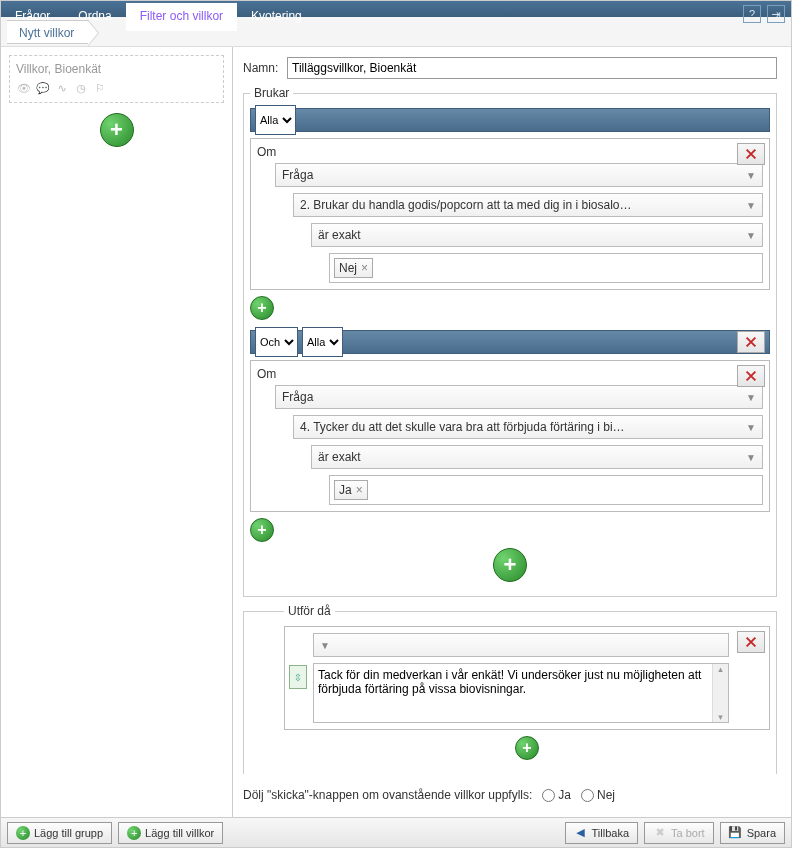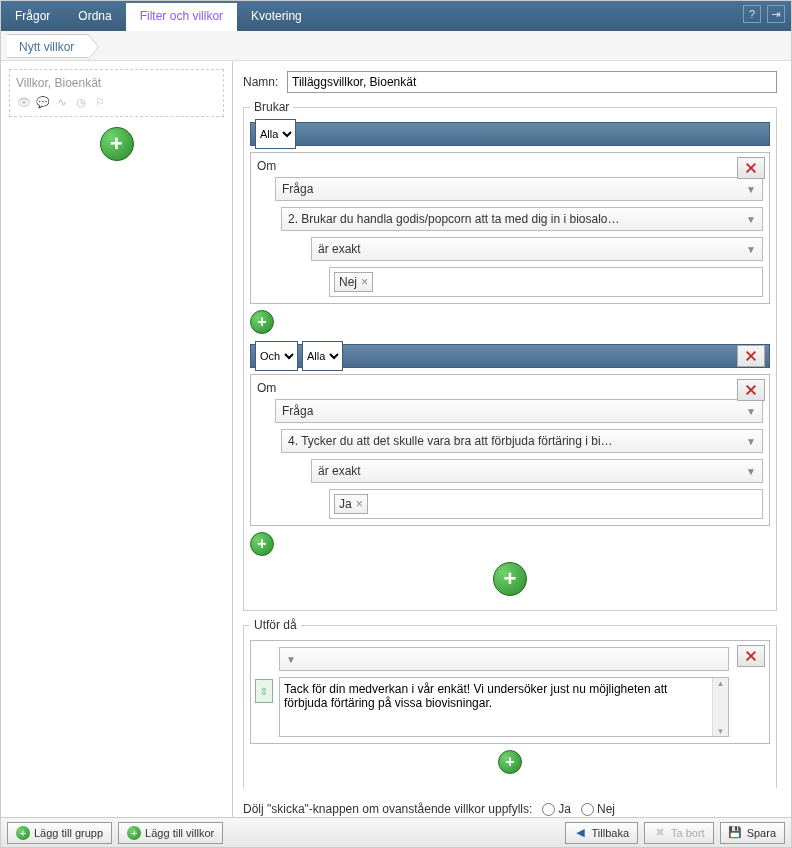--- a/index.html
+++ b/index.html
@@ -1,20 +1,20 @@
 <!DOCTYPE html>
 <html><head>
 <meta charset="utf-8">
 <style>
 * { box-sizing: border-box; margin: 0; padding: 0; }
 body { font-family: Arial, sans-serif; font-size: 12px; color: #333; background: #fff; }
 .app { width: 792px; height: 848px; display: flex; flex-direction: column; border: 1px solid #ccc; position: relative; }
 
 
-.top-tabs { background: linear-gradient(#4a7296, #3c5e7d); height: 30px; display: flex; align-items: flex-end; position: relative; }
+.top-tabs { background: linear-gradient(#4a7296, #3c5e7d); height: 16px; display: flex; align-items: flex-start; position: relative; }
 .top-tabs .tab { color: #fff; padding: 0 14px; height: 30px; line-height: 30px; font-size: 12px; cursor: pointer; }
 .top-tabs .tab.active { background: #fff; color: #8b5cf6; border-top: 2px solid #4a7296; height: 30px; line-height: 26px; }
 .top-tabs .right-icons { position: absolute; right: 6px; top: 4px; display: flex; gap: 6px; }
 .top-tabs .right-icons .ticon { width: 18px; height: 18px; border: 1px solid #7aa0c0; color: #cfe0ee; display: flex; align-items: center; justify-content: center; font-size: 11px; cursor: pointer; }
 
 
 .breadcrumb-row { background: #f5f5f5; height: 30px; display: flex; align-items: center; border-bottom: 1px solid #ddd; }
 .breadcrumb-item { background: #fff; border: 1px solid #ccc; border-left: none; height: 24px; line-height: 24px; padding: 0 14px 0 12px; color: #4a7296; position: relative; margin-left: 6px; }
 .breadcrumb-item::after { content: ""; position: absolute; right: -10px; top: 0; border-top: 12px solid transparent; border-bottom: 12px solid transparent; border-left: 10px solid #fff; }
 .breadcrumb-item::before { content: ""; position: absolute; right: -11px; top: -1px; border-top: 13px solid transparent; border-bottom: 13px solid transparent; border-left: 11px solid #ccc; }
@@ -47,21 +47,21 @@
 .cond-block { border: 1px solid #bbb; margin-top: 6px; padding: 6px; position: relative; }
 .cond-title { font-size: 12px; margin-bottom: 4px; }
 .del-btn { width: 28px; height: 22px; background: linear-gradient(#f7f7f7,#e5e5e5); border: 1px solid #aaa; display: flex; align-items: center; justify-content: center; cursor: pointer; position: absolute; top: 4px; right: 4px; }
 .del-btn svg { width: 14px; height: 14px; }
 .del-x { stroke: #c62828; stroke-width: 2.2; fill: none; }
 
 .sel-row { border: 1px solid #bbb; height: 24px; display: flex; align-items: center; padding: 0 6px; background: linear-gradient(#fdfdfd,#f0f0f0); margin-bottom: 6px; cursor: pointer; }
 .sel-row .sel-text { flex: 1; overflow: hidden; text-overflow: ellipsis; white-space: nowrap; font-size: 12px; color: #333; }
 .sel-row .chev { color: #888; font-size: 10px; }
 .indent1 { margin-left: 18px; }
-.indent2 { margin-left: 24px; align-items: center; }
+.indent2 { margin-left: 36px; align-items: center; }
 .indent3 { margin-left: 54px; align-items: center; }
 .indent4 { margin-left: 72px; }
 
 .tag-box { border: 1px solid #bbb; padding: 4px; display: flex; }
 .tag { border: 1px solid #aaa; background: linear-gradient(#fdfdfd,#eee); padding: 2px 4px; display: inline-flex; align-items: center; gap: 4px; font-size: 12px; }
 .tag .tx { color: #888; cursor: pointer; }
 
 .add-round { width: 24px; height: 24px; border-radius: 50%; background: radial-gradient(circle at 30% 30%, #6fd36f, #2a8a2a); border: 1px solid #1f6d1f; display: flex; align-items: center; justify-content: center; cursor: pointer; }
 .add-round.big { width: 34px; height: 34px; }
 .add-round .plus { color: #fff; font-weight: bold; font-size: 16px; }
@@ -217,21 +217,21 @@
           </div>
 
           <div class="add-center">
             <div class="add-round big">
                 <span class="plus">+</span>
               </div>
           </div>
         </div>
       </div>
 
-      <div class="fs" style="border-bottom:none;">
+      <div class="fs" style="border-bottom:none;padding-left:34px;">
         <span class="fs-legend-outer">Utför då</span>
         <div class="fs-body">
           <div class="action-block">
             <div class="del-btn">
               <svg viewBox="0 0 16 16">
                   <path class="del-x" d="M3 3 L13 13 M13 3 L3 13"></path>
                 </svg>
             </div>
             <div class="move-handle">
               <span style="font-size:10px;color:#4a8;">⇳</span>

